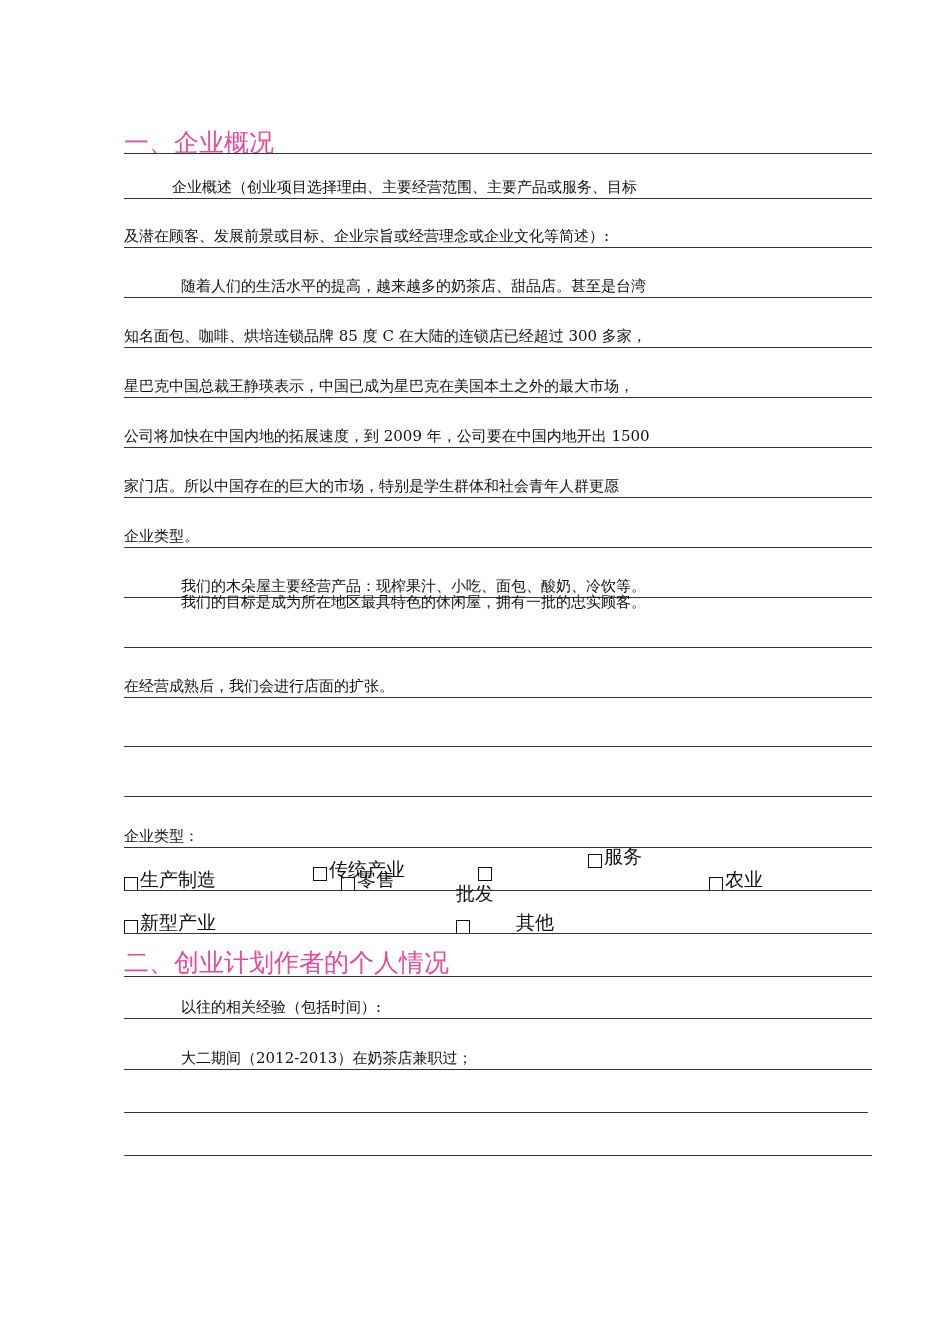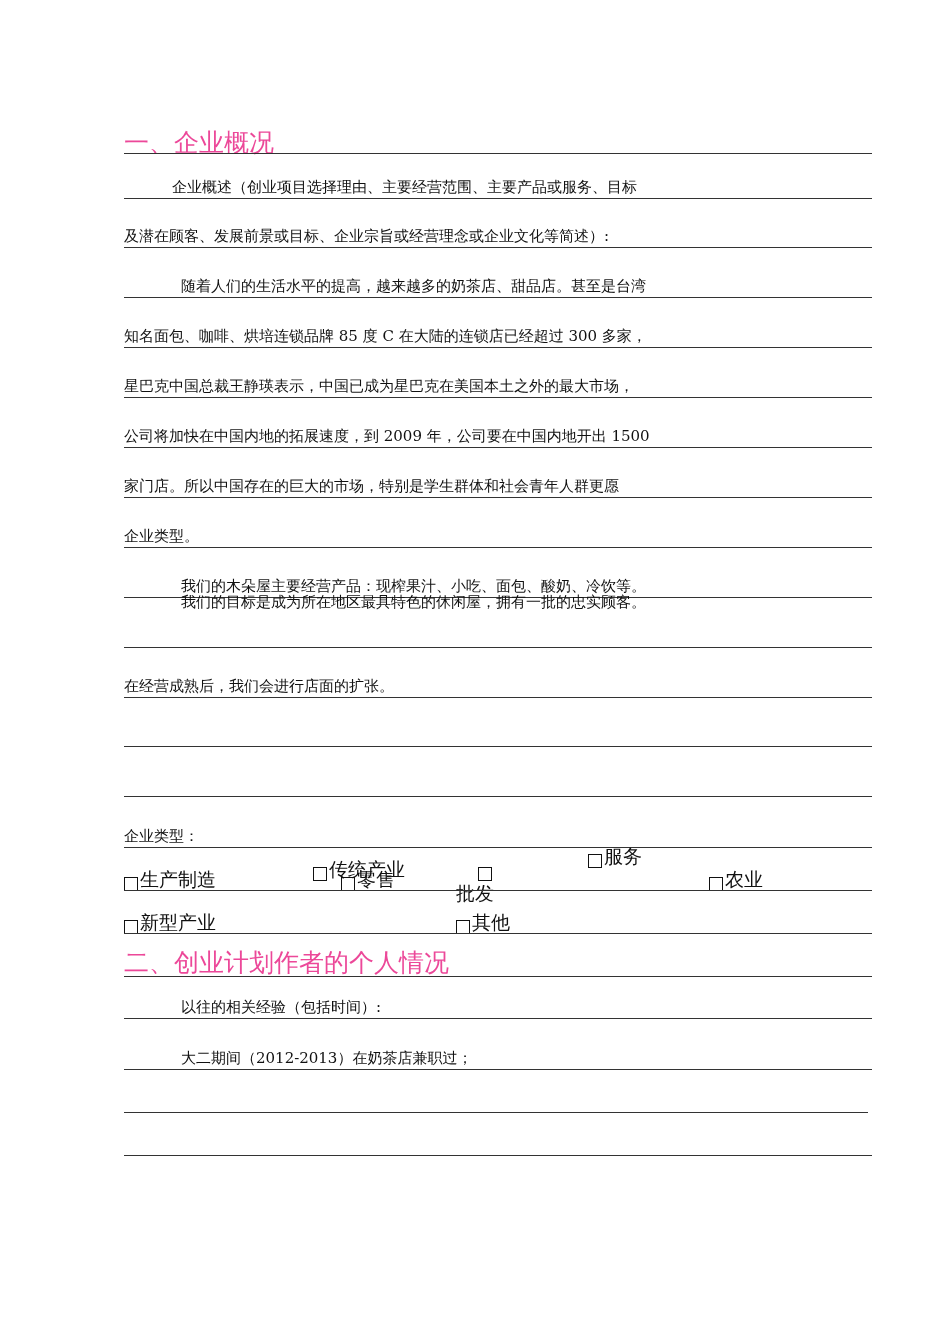--- a/index.html
+++ b/index.html
@@ -75,21 +75,21 @@
 <div class="line" style="top:890px;"></div>
 
 <div class="cb" style="top:910px; left:124px;">
   <span class="box"></span>
   <span>新型产业</span>
 </div>
 <div class="cb" style="top:857px; left:313px;">
   <span class="box"></span>
   <span>传统产业</span>
 </div>
-<div class="cb" style="top:910px; left:456px;">
+<div class="cb" style="top:910px; left:456px;gap:44px;">
   <span class="box"></span>
   <span>其他</span>
 </div>
 <div class="line" style="top:933px;"></div>
 
 <div class="heading" style="top:948px;">二、创业计划作者的个人情况</div>
 <div class="line" style="top:976px;"></div>
 
 <div class="text indent" style="top:995px;">以往的相关经验（包括时间）:</div>
 <div class="line" style="top:1018px;"></div>

